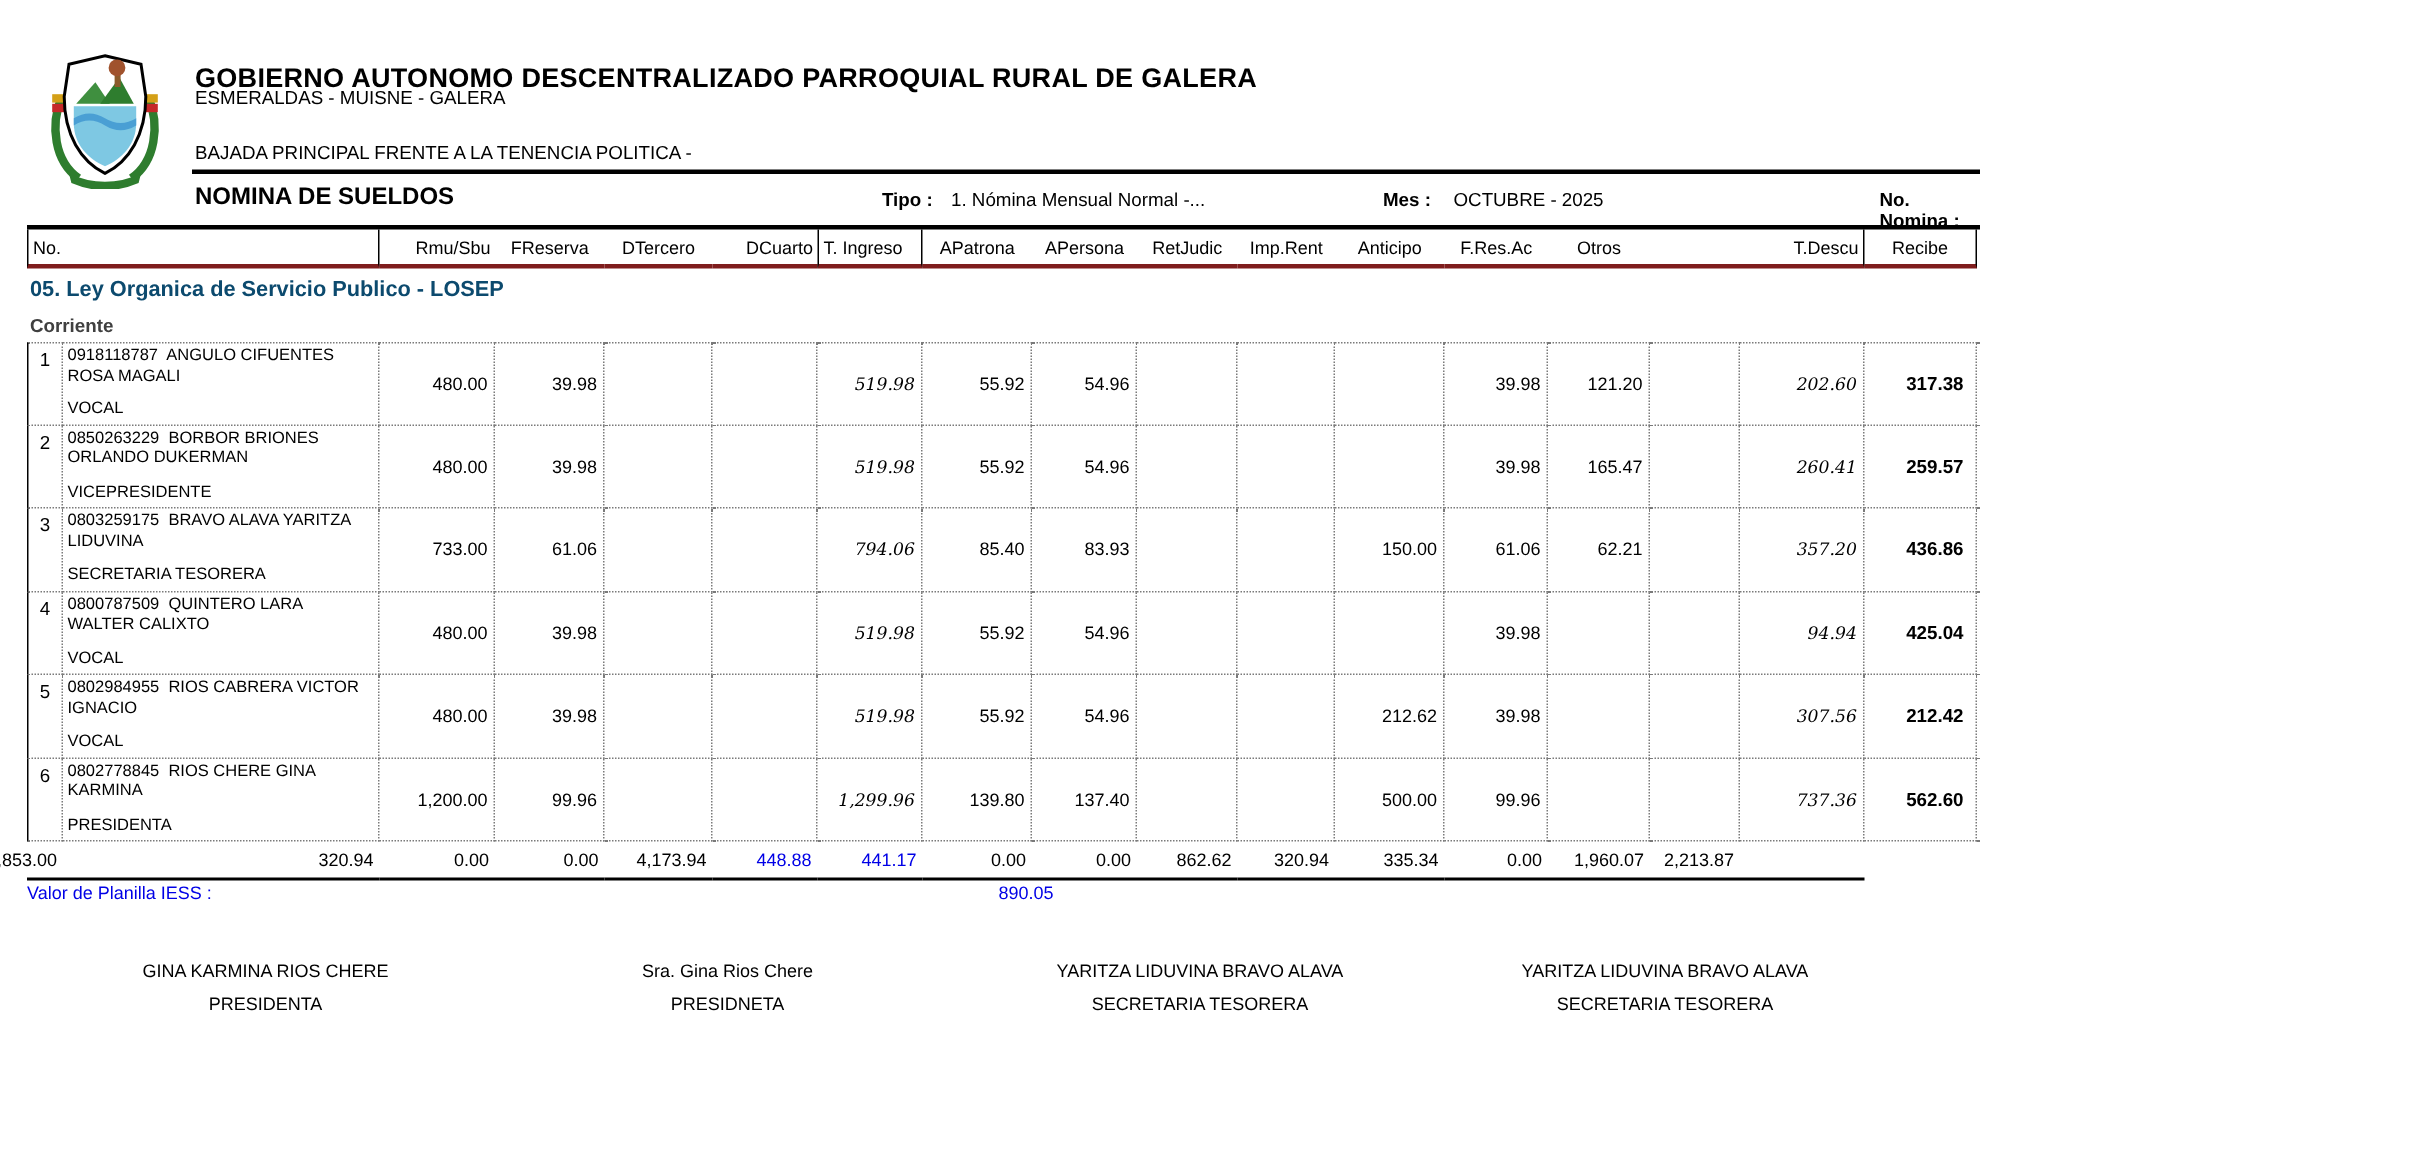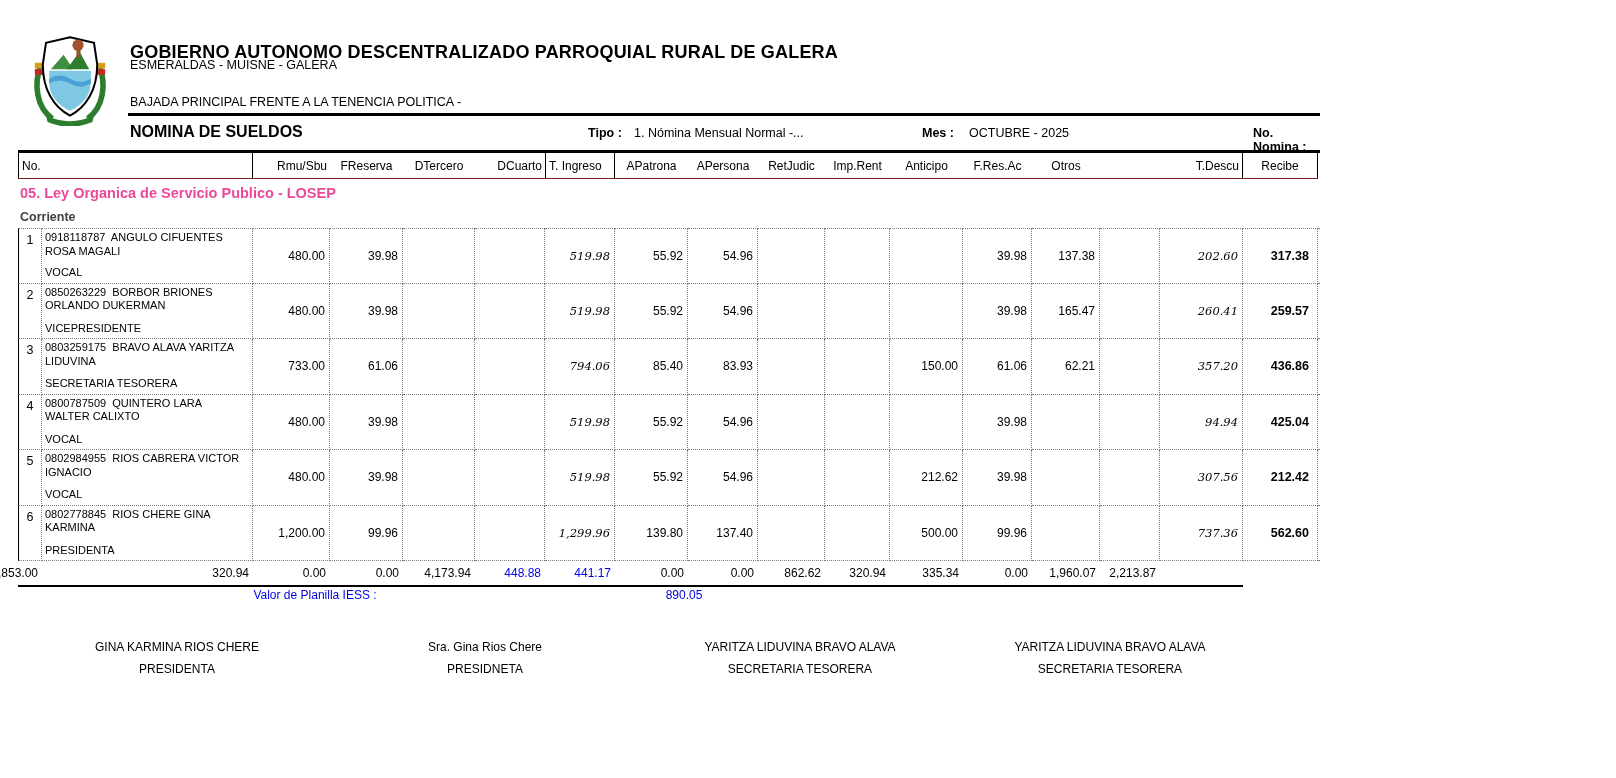--- a/index.html
+++ b/index.html
@@ -20,46 +20,46 @@
   .mes-label{left:922px;top:126px;font-size:12.5px;font-weight:bold;}
   .mes-value{left:969px;top:126px;font-size:12.5px;}
   .nom-label{left:1253px;top:126px;font-size:12.5px;font-weight:bold;}
 
   
   .table{position:absolute;left:18px;top:150px;width:1532px;display:grid;
          grid-template-columns:24px 211px 77px 73px 72px 70px 70px 73px 70px 67px 65px 73px 69px 68px 60px 83px 75px 232px;
          border-top:3px solid #000;font-size:12px;}
   .table *{box-sizing:border-box;}
   .hc{height:26px;display:flex;align-items:center;justify-content:center;
-      border-bottom:1px solid #7f1d1d;padding:0 3px;white-space:nowrap;}
+      border-bottom:3px solid #7f1d1d;padding:0 3px;white-space:nowrap;}
   .hc.left{justify-content:flex-start;}
   .hc.right{justify-content:flex-end;}
   .bl-s{border-left:1.5px solid #000;}
   .br-s{border-right:1px solid #000;}
   .sec-losep{grid-column:1/-1;height:27px;display:flex;align-items:center;
-             color:#ec4899;font-weight:bold;font-size:14.5px;padding-left:2px;}
+             color:#0c4a6e;font-weight:bold;font-size:14.5px;padding-left:2px;}
   .sec-corr{grid-column:1/-1;height:22px;display:flex;align-items:center;
             color:#404040;font-weight:bold;font-size:12.5px;padding-left:2px;}
   .bc{height:55.5px;border-right:1px dotted #7a7a7a;border-bottom:1px dotted #7a7a7a;}
   .bc.top-dot{border-top:1px dotted #7a7a7a;}
   .bc.no-cell{border-left:1.5px solid #000;display:flex;justify-content:center;
               align-items:flex-start;padding-top:4px;font-size:12.5px;}
   .bc.name-cell{display:flex;flex-direction:column;padding:2px 2px 2px 3px;
                 font-size:11px;line-height:13.5px;white-space:pre-wrap;}
   .name-cargo{margin-top:auto;margin-bottom:1px;}
   .bc.num{display:flex;align-items:center;justify-content:flex-end;padding-right:4px;}
   .bc.ital{font-style:italic;font-family:"DejaVu Serif",serif;font-size:11.5px;}
   .bc.bold{font-weight:bold;font-size:12.5px;padding-right:8px;}
   .tc{height:26px;display:flex;align-items:center;justify-content:flex-end;
       padding-right:4px;border-bottom:2px solid #000;}
   .tc.tlabel{grid-column:1/3;}
   .tc.blue{color:#0000e6;}
 
   
-  .planilla-label{left:18px;top:588px;width:594px;text-align:center;font-size:12px;color:#0000e6;}
+  .planilla-label{left:18px;top:588px;width:594px;text-align:left;font-size:12px;color:#0000e6;}
   .planilla-value{left:640px;top:588px;width:88px;text-align:center;font-size:12px;color:#0000e6;}
   .sig{width:310px;text-align:center;font-size:12px;}
   .sig .t{margin-top:8px;}
 </style>
 </head>
 <body>
 
 <div class="canvas">
 
   <svg class="abs" style="left:30px;top:34px;" width="80" height="92" viewBox="0 0 100 115">
@@ -122,21 +122,21 @@
       <div class="bc num top-dot">39.98</div>
       <div class="bc num top-dot"></div>
       <div class="bc num top-dot"></div>
       <div class="bc num ital top-dot">519.98</div>
       <div class="bc num top-dot">55.92</div>
       <div class="bc num top-dot">54.96</div>
       <div class="bc num top-dot"></div>
       <div class="bc num top-dot"></div>
       <div class="bc num top-dot"></div>
       <div class="bc num top-dot">39.98</div>
-      <div class="bc num top-dot">137.38</div>
+      <div class="bc num top-dot">121.20</div>
       <div class="bc num top-dot"></div>
       <div class="bc num ital top-dot">202.60</div>
       <div class="bc num bold top-dot">317.38</div>
       <div class="bc top-dot"></div>
       <div class="bc no-cell">2</div>
       <div class="bc name-cell"><div>0850263229  BORBOR BRIONES
 ORLANDO DUKERMAN</div><div class="name-cargo">VICEPRESIDENTE</div></div>
       <div class="bc num">480.00</div>
       <div class="bc num">39.98</div>
       <div class="bc num"></div>

